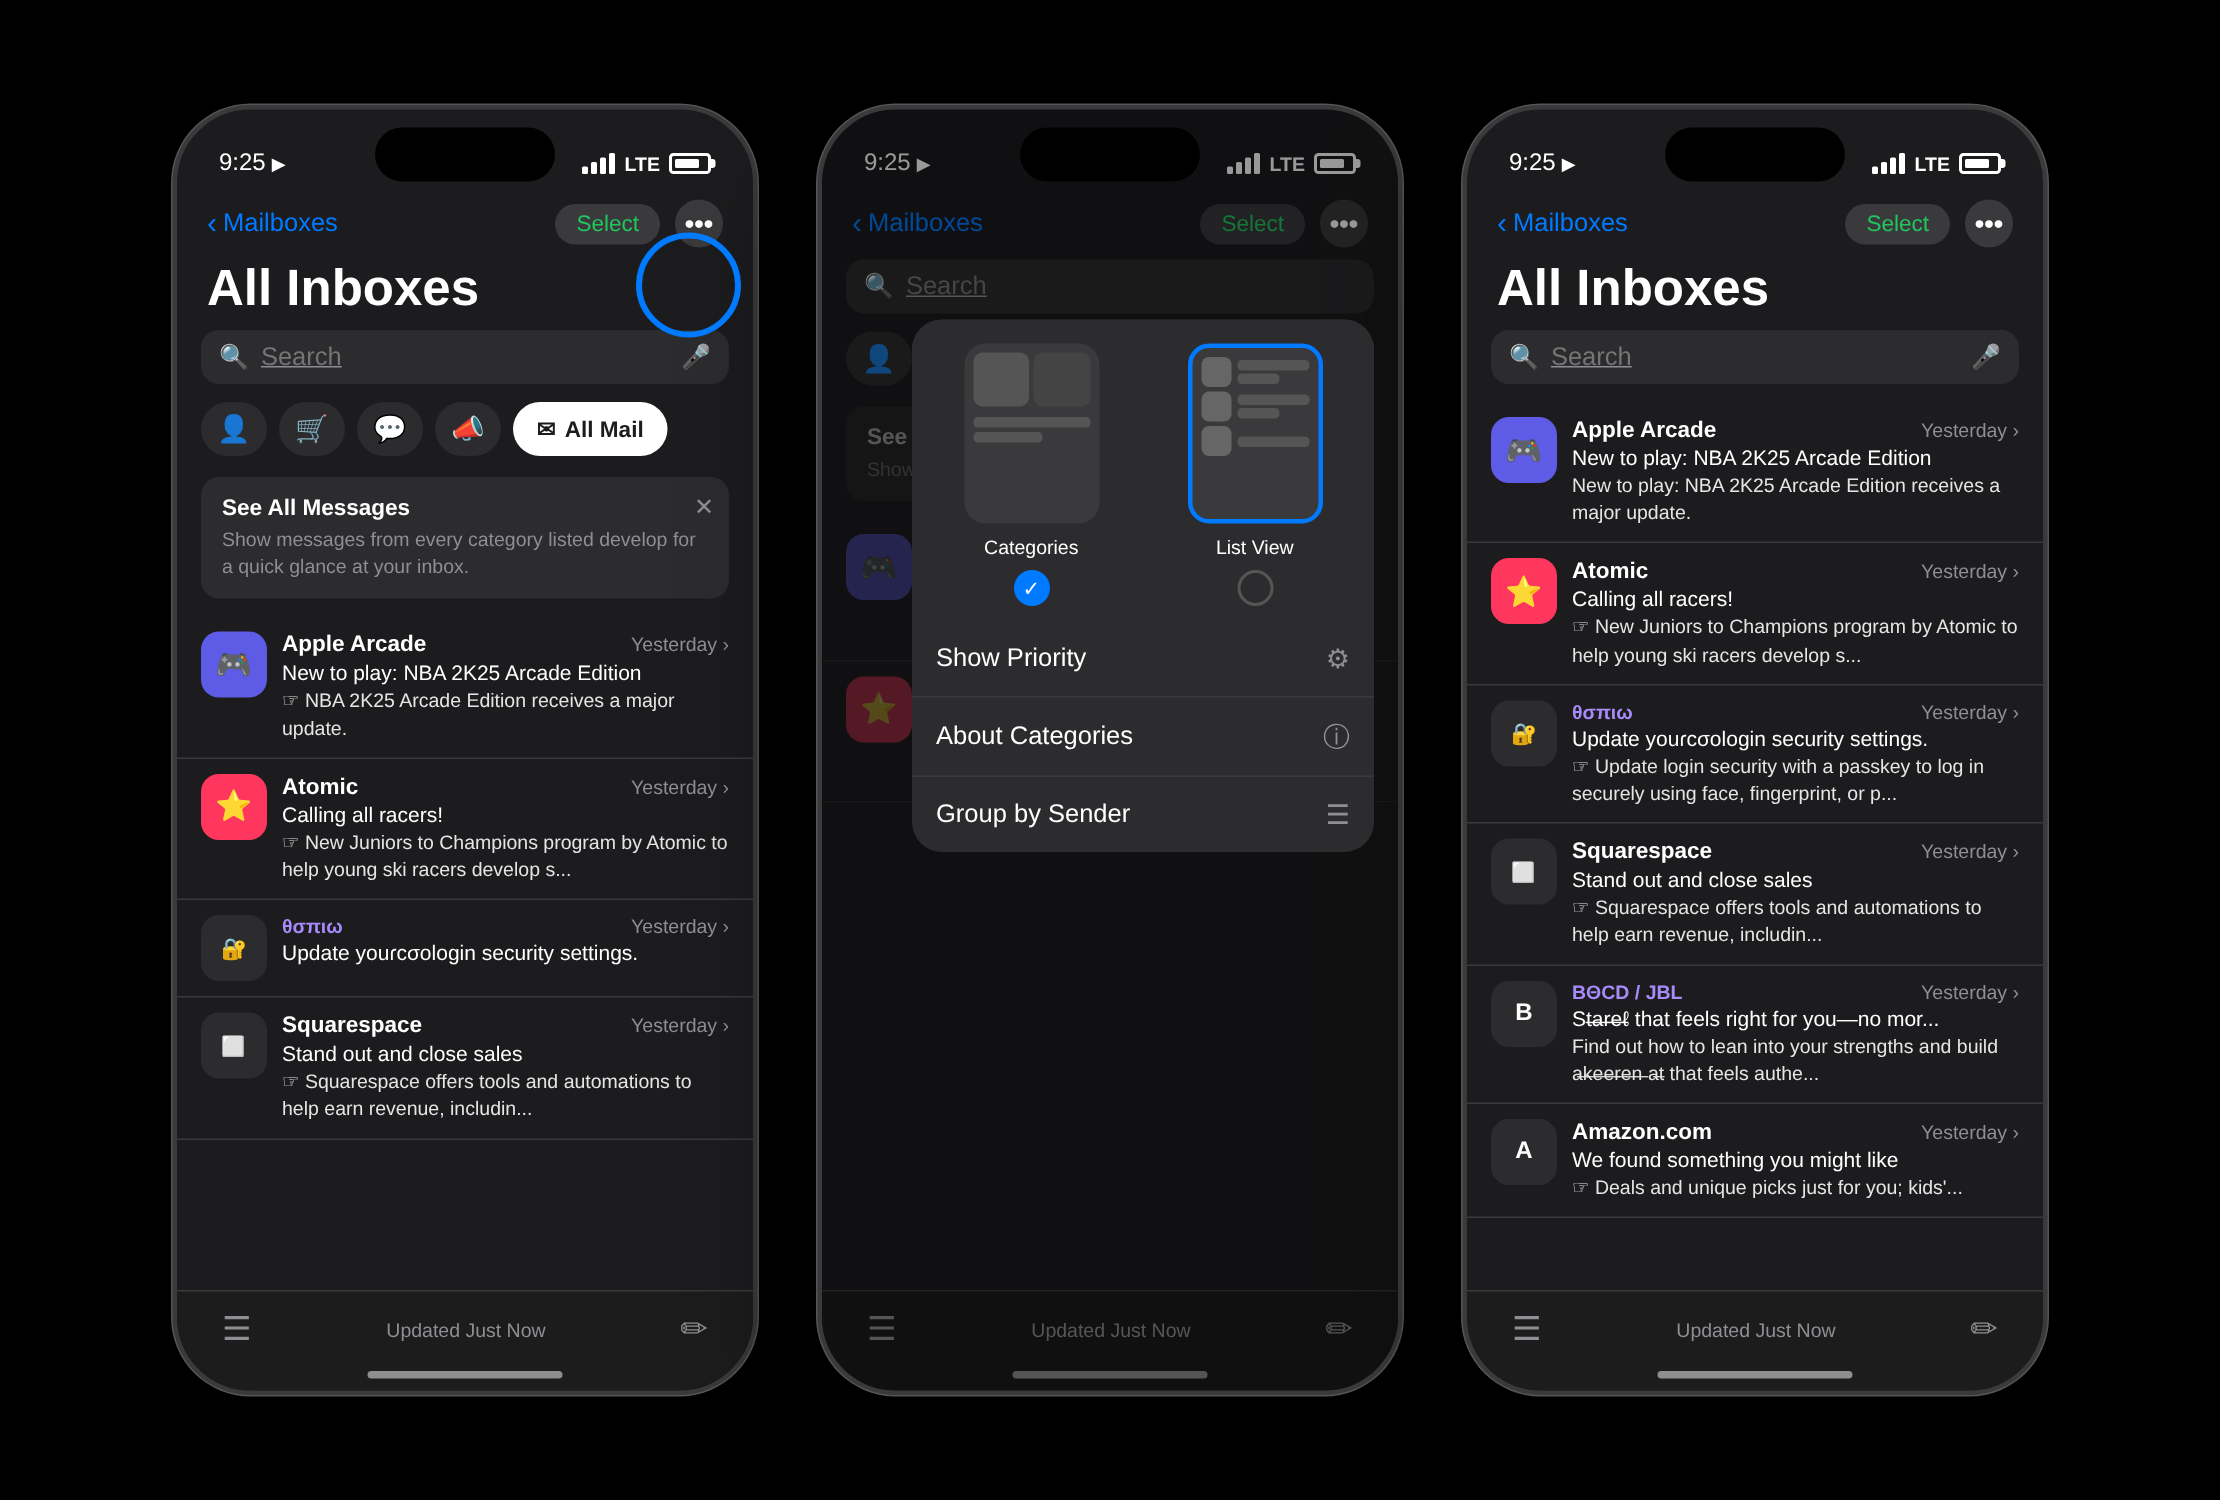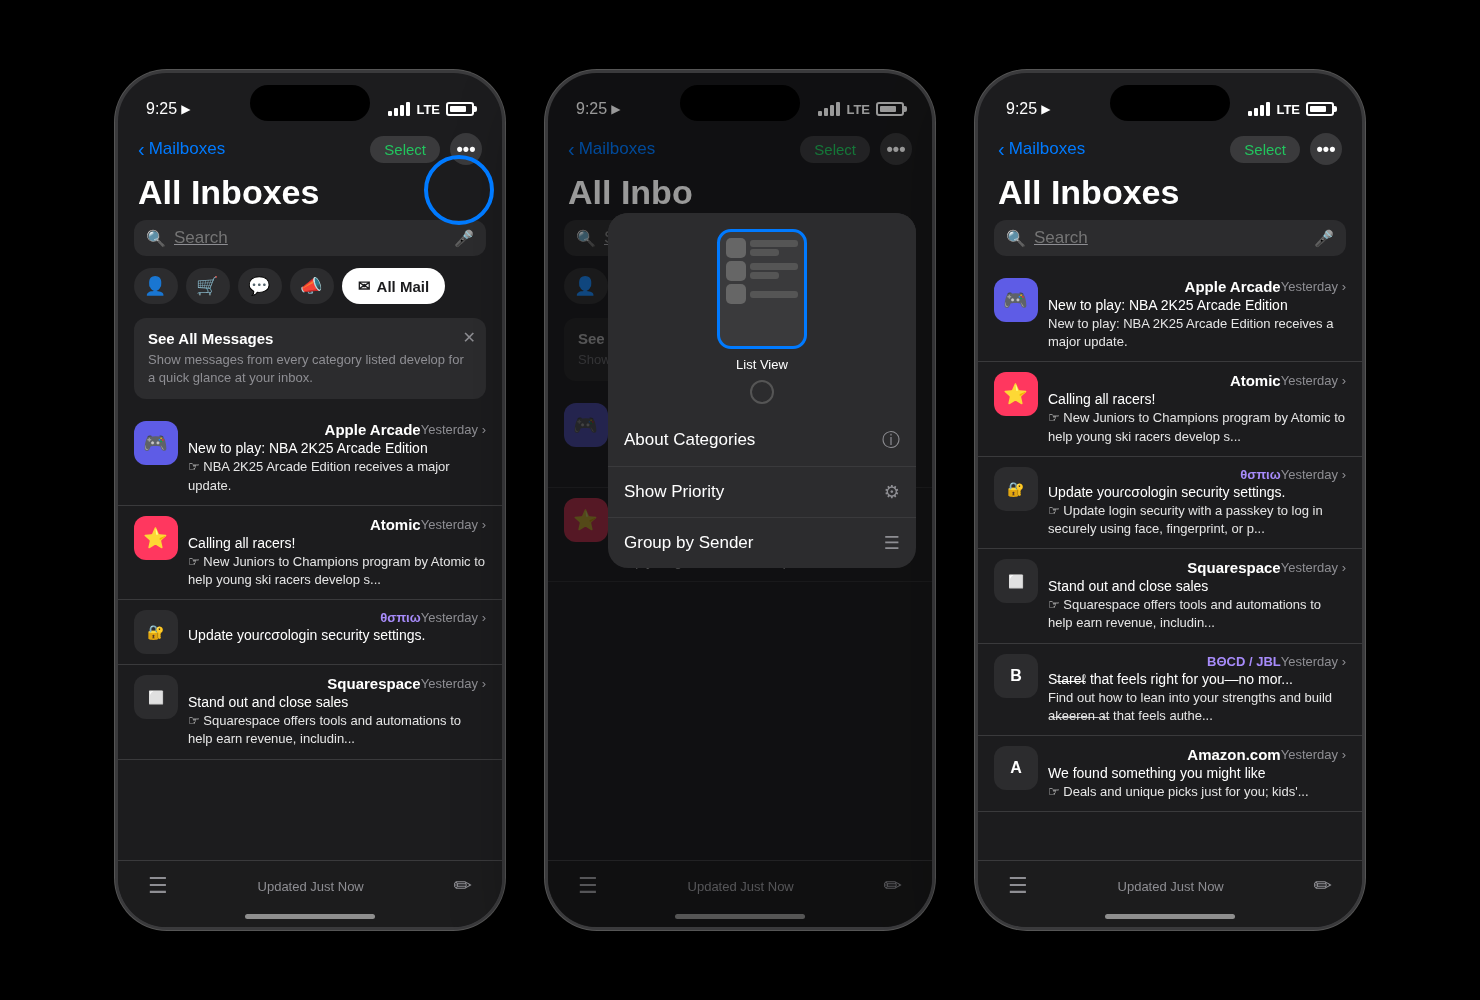--- a/index.html
+++ b/index.html
@@ -186,21 +186,21 @@
       width: 44px;
       height: 44px;
       border-radius: 12px;
       flex-shrink: 0;
       display: flex;
       align-items: center;
       justify-content: center;
       font-size: 20px;
     }
     .mail-content { flex: 1; min-width: 0; }
-    .mail-header { display: flex; justify-content: flex-end; align-items: center; margin-bottom: 2px; }
+    .mail-header { display: flex; justify-content: space-between; align-items: center; margin-bottom: 2px; }
     .mail-sender { color: #fff; font-size: 15px; font-weight: 600; }
     .mail-date { color: #8e8e93; font-size: 13px; display: flex; align-items: center; gap: 2px; }
     .mail-subject { color: #fff; font-size: 14px; font-weight: 500; margin-bottom: 2px; }
     .mail-preview { color: #e5e5e5; font-size: 13px; line-height: 1.4; overflow: hidden; display: -webkit-box; -webkit-line-clamp: 2; -webkit-box-orient: vertical; }
 
     
     .tab-bar {
       position: absolute;
       bottom: 0;
       left: 0;
@@ -471,21 +471,20 @@
     <div class="nav-back">
       <span class="nav-back-chevron">‹</span>
       <span>Mailboxes</span>
     </div>
     <div class="nav-actions">
       <button class="nav-select-btn">Select</button>
       <button class="nav-more-btn" style="background:#3a3a3c">•••</button>
     </div>
   </div>
 
-  <div class="inbox-title">All Inbo</div>
 
   <div class="search-bar">
     <span class="search-bar-icon">🔍</span>
     <input class="search-input" type="text" placeholder="Search" style="">
   </div>
 
   <div class="filter-row">
     <div class="filter-pill">👤</div>
     <div class="filter-pill">🛒</div>
   </div>
@@ -519,20 +518,33 @@
       </div>
     </div>
   </div>
 
   <div class="popup-overlay"></div>
 
   <div class="popup-menu">
 
     <div class="popup-views">
 
+      <div class="popup-view-item">
+        <div class="popup-view-thumb">
+
+          <div style="display:flex;gap:3px;margin-bottom:4px;">
+            <div style="flex:1;height:36px;background:#555;border-radius:6px;"></div>
+            <div style="flex:1;height:36px;background:#444;border-radius:6px;"></div>
+          </div>
+          <div class="popup-view-thumb-line"></div>
+          <div class="popup-view-thumb-line short"></div>
+        </div>
+        <span class="popup-view-label">Categories</span>
+        <div class="popup-view-check checked">✓</div>
+      </div>
 
       <div class="popup-view-item">
         <div class="popup-view-thumb selected">
 
           <div class="popup-view-thumb-row">
             <div class="popup-view-thumb-avatar"></div>
             <div class="popup-view-thumb-lines">
               <div class="popup-view-thumb-line"></div>
               <div class="popup-view-thumb-line short"></div>
             </div>
@@ -550,26 +562,26 @@
               <div class="popup-view-thumb-line"></div>
             </div>
           </div>
         </div>
         <span class="popup-view-label">List View</span>
         <div class="popup-view-check unchecked"></div>
       </div>
     </div>
 
     <div class="popup-item">
+      <span>Show Priority</span>
+      <span class="popup-item-icon">⚙</span>
+    </div>
+    <div class="popup-item">
       <span>About Categories</span>
       <span class="popup-item-icon">ⓘ</span>
-    </div>
-    <div class="popup-item">
-      <span>Show Priority</span>
-      <span class="popup-item-icon">⚙</span>
     </div>
     <div class="popup-item">
       <span>Group by Sender</span>
       <span class="popup-item-icon">☰</span>
     </div>
   </div>
 
   <div class="tab-bar">
     <span class="tab-icon">☰</span>
     <span class="tab-bar-center">Updated Just Now</span>

